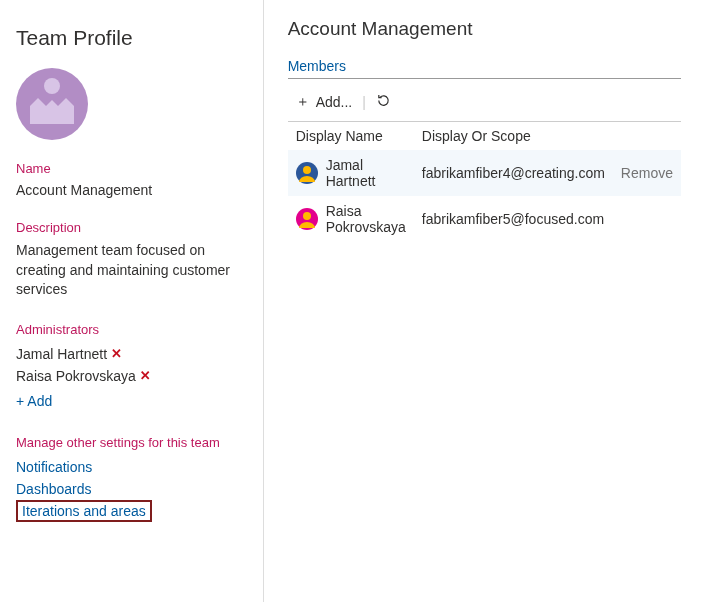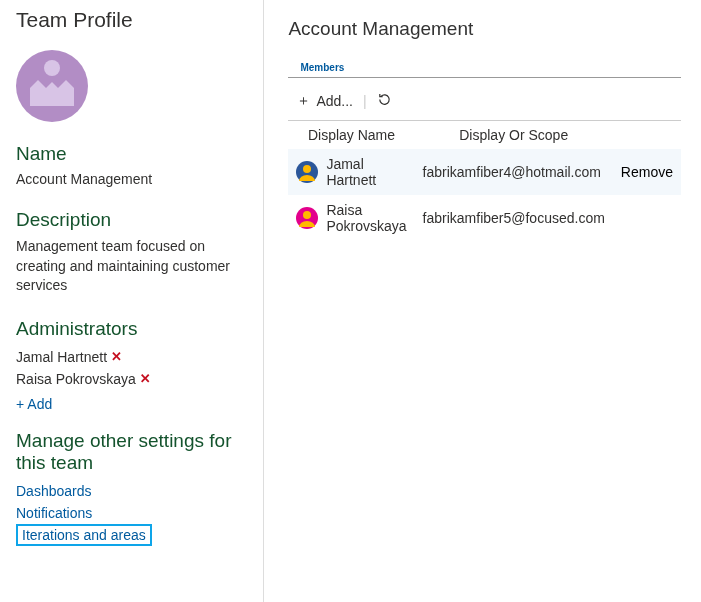--- a/index.html
+++ b/index.html
@@ -7,36 +7,36 @@
       font-family: "Segoe UI", -apple-system, sans-serif;
       font-size: 14px;
       color: #323130;
       background: #fff;
       width: 701px;
       height: 602px;
       display: flex;
     }
     .sidebar {
       width: 270px;
-      padding: 8px 16px 16px 16px;
+      padding: 26px 16px 16px 16px;
       border-right: 1px solid #ddd;
     }
     .main {
       flex: 1;
       padding: 18px 20px 16px 24px;
     }
     .team-title {
       font-size: 21px;
       font-weight: 400;
       margin-bottom: 18px;
     }
     .avatar-large { margin-bottom: 18px; }
     .lbl {
-      color: #14532d;
-      font-size: 19px;
+      color: #be185d;
+      font-size: 13px;
       margin-bottom: 6px;
     }
     .val {
       font-size: 14px;
       margin-bottom: 22px;
     }
     .desc { line-height: 1.4; }
     .admin-list { margin-bottom: 6px; }
     .admin-item {
       display: flex;
@@ -48,81 +48,80 @@
       color: #c50f1f;
       font-weight: bold;
       cursor: pointer;
       font-size: 13px;
     }
     .link {
       color: #005a9e;
       cursor: pointer;
       font-size: 14px;
     }
-    .add-link { margin-bottom: 18px; display: inline-block; }
+    .add-link { margin-bottom: 26px; display: inline-block; }
     .links-section .link {
       display: block;
       padding: 3px 0;
     }
     .highlight-box {
-      border: 2px solid #0ea5e9;
+      border: 2px solid #7f1d1d;
       padding: 1px 4px;
       display: inline-block;
     }
     .main-title {
       font-size: 19px;
       font-weight: 400;
       margin-bottom: 18px;
       color: #333;
     }
     .members-label {
       color: #005a9e;
-      font-weight: 700;
-      font-size: 10px;
+      font-weight: 400;
+      font-size: 14px;
       margin-bottom: 4px;
       display:inline-block;
-      margin-left:12px;
     }
     .hr-strong { border:none; border-top:1px solid #999; margin-bottom: 6px; }
     .toolbar {
       display: flex;
       align-items: center;
       gap: 10px;
       padding: 8px 0 10px 8px;
     }
     .tool-btn {
       display: inline-flex;
       align-items: center;
       gap: 6px;
       cursor: pointer;
       color: #323130;
       font-size: 14px;
     }
     .sep { color: #ccc; }
     .tbl { width: 100%; border-collapse: collapse; }
     .tbl th {
-      text-align: center;
+      text-align: left;
       font-weight: 400;
       color: #323130;
       font-size: 14px;
       padding: 6px 8px;
       border-top: 1px solid #ccc;
     }
     .tbl td {
       padding: 7px 8px;
       font-size: 14px;
       vertical-align: middle;
     }
     .tbl tr.row-hl { background: #f3f8fc; }
     .cell-name { display:flex; align-items:center; gap:8px; }
     .avatar-sm {
       width: 22px; height: 22px; border-radius: 50%;
       display:inline-flex; align-items:center; justify-content:center;
     }
-    .remove { color:#000000; cursor:pointer; text-align:right; }
+    .remove { color:#737373; cursor:pointer; text-align:right; }
     .ico { display:inline-block; }
   </style>
 </head>
 <body>
 
 <div class="sidebar">
   <div class="team-title">Team Profile</div>
 
   <div class="avatar-large">
     <svg width="72" height="72" viewBox="0 0 72 72">
@@ -150,22 +149,22 @@
     </div>
     <div class="admin-item">
       <span>Raisa Pokrovskaya</span>
       <span class="close-x">✕</span>
     </div>
   </div>
   <span class="link add-link">+ Add</span>
 
   <div class="lbl" style="">Manage other settings for this team</div>
   <div class="links-section">
+    <span class="link">Notifications</span>
     <span class="link">Dashboards</span>
-    <span class="link">Notifications</span>
     <span class="highlight-box">
       <span class="link" style="display:inline">Iterations and areas</span>
     </span>
   </div>
 </div>
 
 <div class="main">
   <div class="main-title">Account Management</div>
   <span class="members-label">Members</span>
   <hr class="hr-strong">
@@ -200,21 +199,21 @@
             <span class="avatar-sm">
               <svg width="22" height="22" viewBox="0 0 22 22">
                   <circle cx="11" cy="11" r="11" fill="#2b579a"></circle>
                   <circle cx="11" cy="8" r="4" fill="#ffb900"></circle>
                   <path d="M3 20a8 6 0 0 1 16 0z" fill="#ffb900"></path>
                 </svg>
             </span>
             <span>Jamal Hartnett</span>
           </div>
         </td>
-        <td>fabrikamfiber4@hotmail.com</td>
+        <td>fabrikamfiber4@creating.com</td>
         <td class="remove">Remove</td>
       </tr>
       <tr>
         <td>
           <div class="cell-name">
             <span class="avatar-sm">
               <svg width="22" height="22" viewBox="0 0 22 22">
                   <circle cx="11" cy="11" r="11" fill="#e3008c"></circle>
                   <circle cx="11" cy="8" r="4" fill="#ffb900"></circle>
                   <path d="M3 20a8 6 0 0 1 16 0z" fill="#ffb900"></path>

